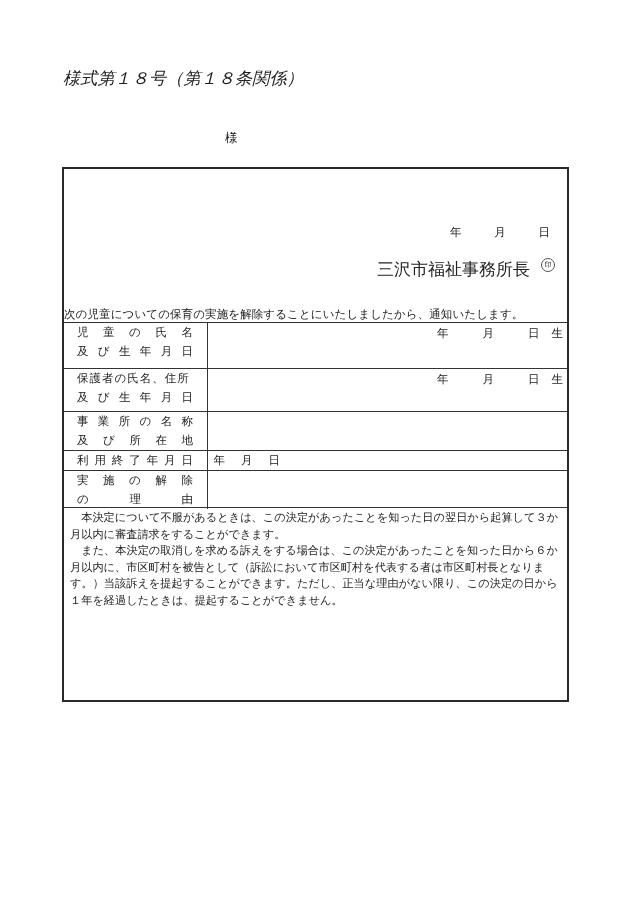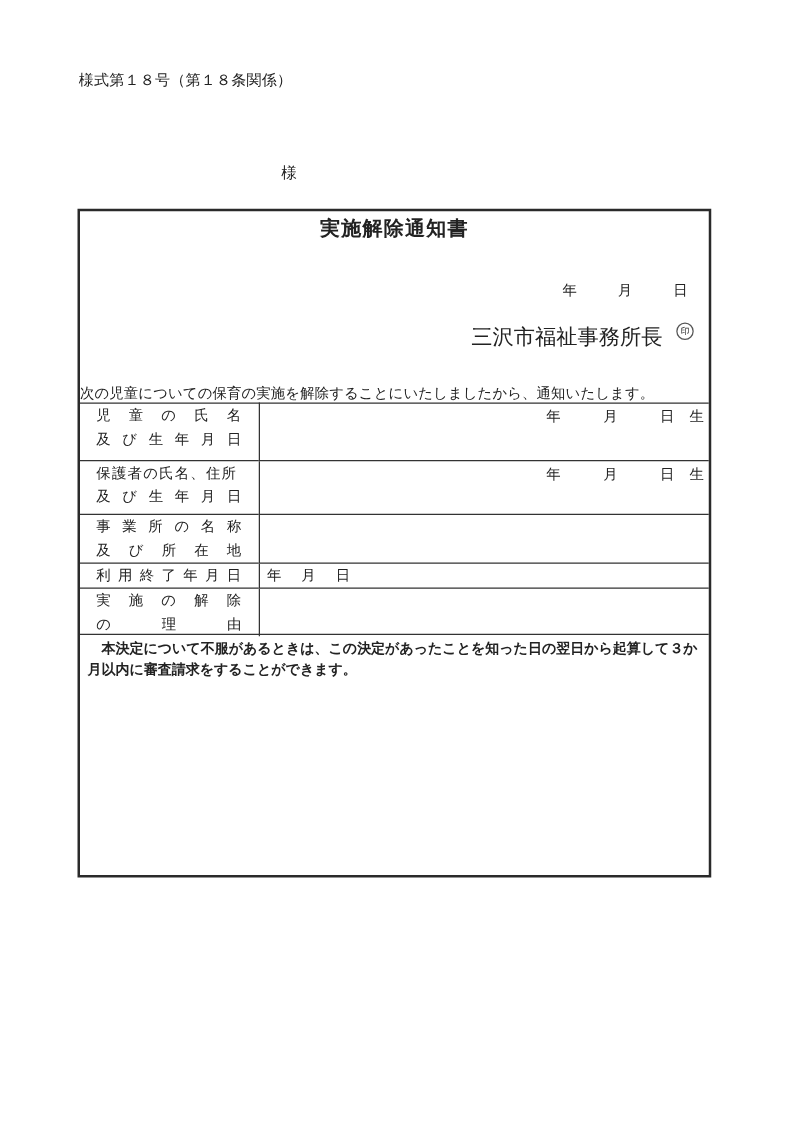--- a/index.html
+++ b/index.html
@@ -11,23 +11,24 @@
     width: 630px;
     height: 903px;
     position: relative;
     font-family: "DejaVu Serif", "Liberation Serif", serif;
     color: #222;
     overflow: hidden;
   }
   .form-number {
     position: absolute;
     left: 63px;
-    top: 56px;
-    font-size: 12px;
+    top: 67px;
+    font-size: 17px;
     letter-spacing: 0.2px;
+    font-style: italic;
   }
   .addressee {
     position: absolute;
     left: 225px;
     top: 130px;
     font-size: 12.5px;
   }
   .frame {
     position: absolute;
     left: 62px;
@@ -132,35 +133,33 @@
   }
   .notice {
     position: absolute;
     top: 338px;
     left: 0;
     right: 0;
     border-top: 1px solid #333;
     padding: 2px 6px 0 6px;
     font-size: 11.2px;
     line-height: 16.5px;
-    font-weight: bold;
   }
   .notice p {
     margin: 0;
     text-indent: 1em;
   }
 </style>
 </head>
 <body>
 
 <div class="form-number">様式第１８号（第１８条関係）</div>
 <div class="addressee">様</div>
 
 <div class="frame">
-  <div class="title">実施解除通知書</div>
 
   <div class="date-line">
     <span>年</span>
     <span>月</span>
     <span>日</span>
   </div>
 
   <div class="issuer">三沢市福祉事務所長</div>
   <div class="seal">印</div>
 
@@ -273,14 +272,15 @@
               <span>由</span>
             </div>
           </td>
           <td></td>
         </tr>
       </tbody>
   </table>
 
   <div class="notice">
     <p>本決定について不服があるときは、この決定があったことを知った日の翌日から起算して３か月以内に審査請求をすることができます。</p>
+    <p>また、本決定の取消しを求める訴えをする場合は、この決定があったことを知った日から６か月以内に、市区町村を被告として（訴訟において市区町村を代表する者は市区町村長となります。）当該訴えを提起することができます。ただし、正当な理由がない限り、この決定の日から１年を経過したときは、提起することができません。</p>
   </div>
 </div>
 
 </body></html>

